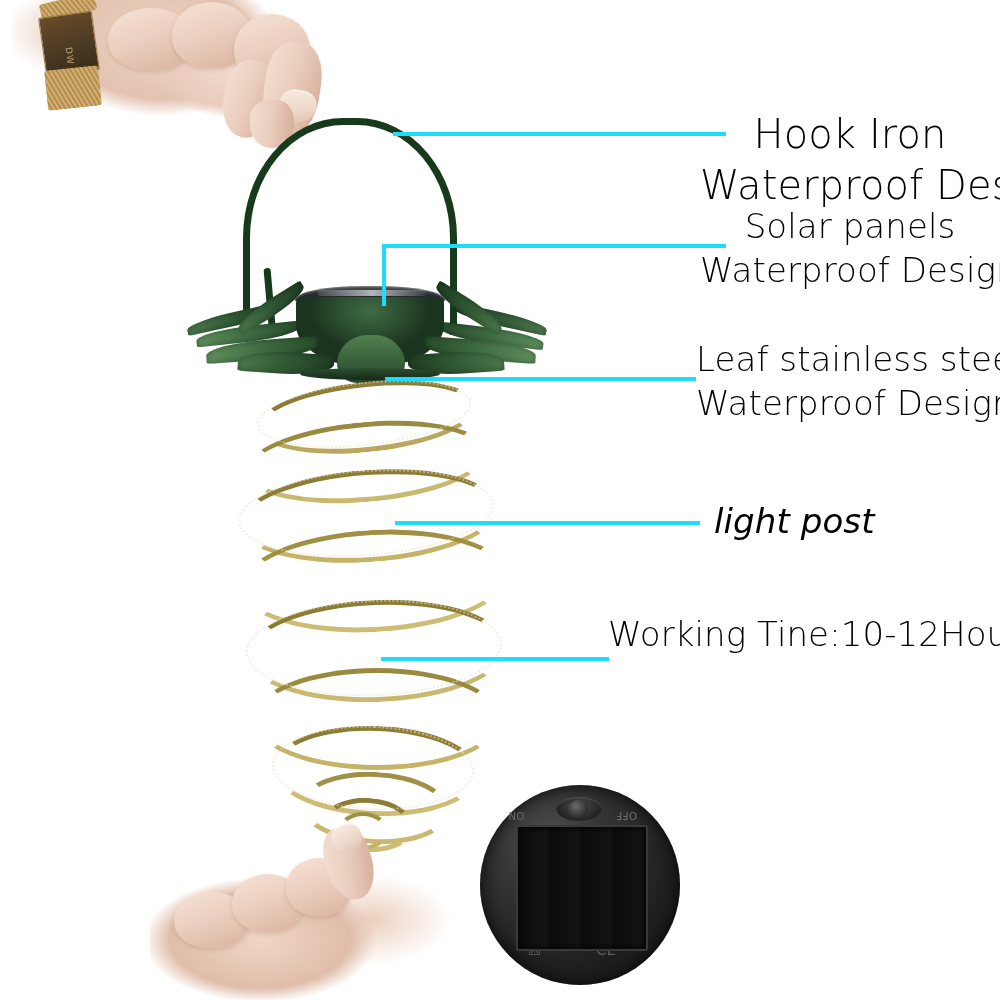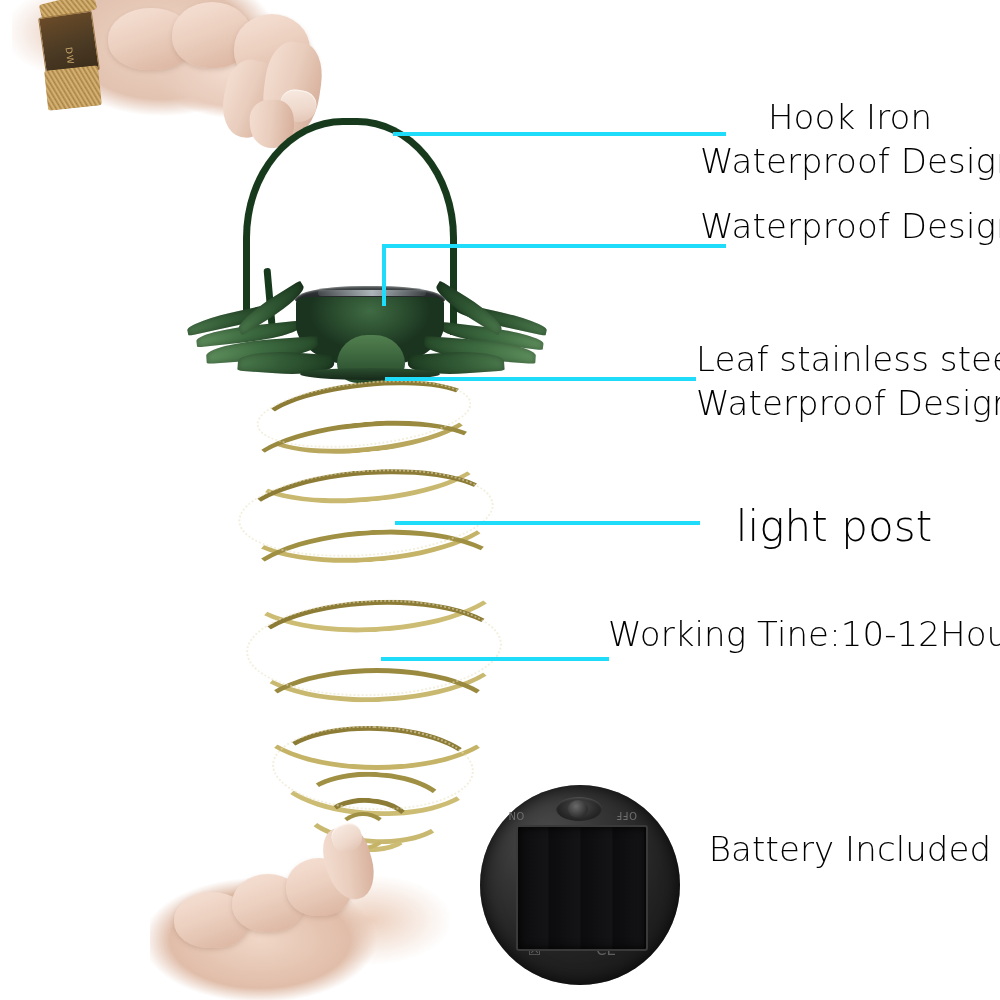--- a/index.html
+++ b/index.html
@@ -316,39 +316,39 @@
 
   <div class="leader h" style="left:382px; top:244px; width:344px;"></div>
   <div class="leader v" style="left:382px; top:244px; height:62px;"></div>
 
   <div class="leader h" style="left:385px; top:377px; width:311px;"></div>
 
   <div class="leader h" style="left:395px; top:521px; width:305px;"></div>
 
   <div class="leader h" style="left:381px; top:657px; width:228px;"></div>
 
-  <div class="anno" style="left:700px; top:96px; width:300px; font-size:34px;">
+  <div class="anno" style="left:700px; top:109px; width:300px; font-size:40px;">
     <span class="ln">Hook Iron</span>
     <span class="ln">Waterproof Design</span>
   </div>
 
   <div class="anno" style="left:700px; top:205px; width:300px; font-size:34px;">
+    <span class="ln">Solar panels</span>
     <span class="ln">Waterproof Design</span>
   </div>
 
   <div class="anno" style="left:696px; top:338px; width:300px; font-size:34px;">
     <span class="ln">Leaf stainless steel</span>
     <span class="ln">Waterproof Design</span>
   </div>
 
-  <div class="anno" style="left:714px; top:500px; width:240px; text-align:center; font-size:42px;">
+  <div class="anno" style="left:714px; top:500px; width:240px; text-align:left; font-size:34px;font-style:italic;">
     <span class="ln">light post</span>
   </div>
 
   <div class="anno" style="left:608px; top:613px; width:392px; font-size:34px;">
     <span class="ln">Working Tine:10-12Hours</span>
   </div>
 
   <div class="anno" style="left:700px; top:828px; width:300px; font-size:34px;">
-    <span class="ln">Battery Included</span>
   </div>
 
 </div>
 
 </body></html>

